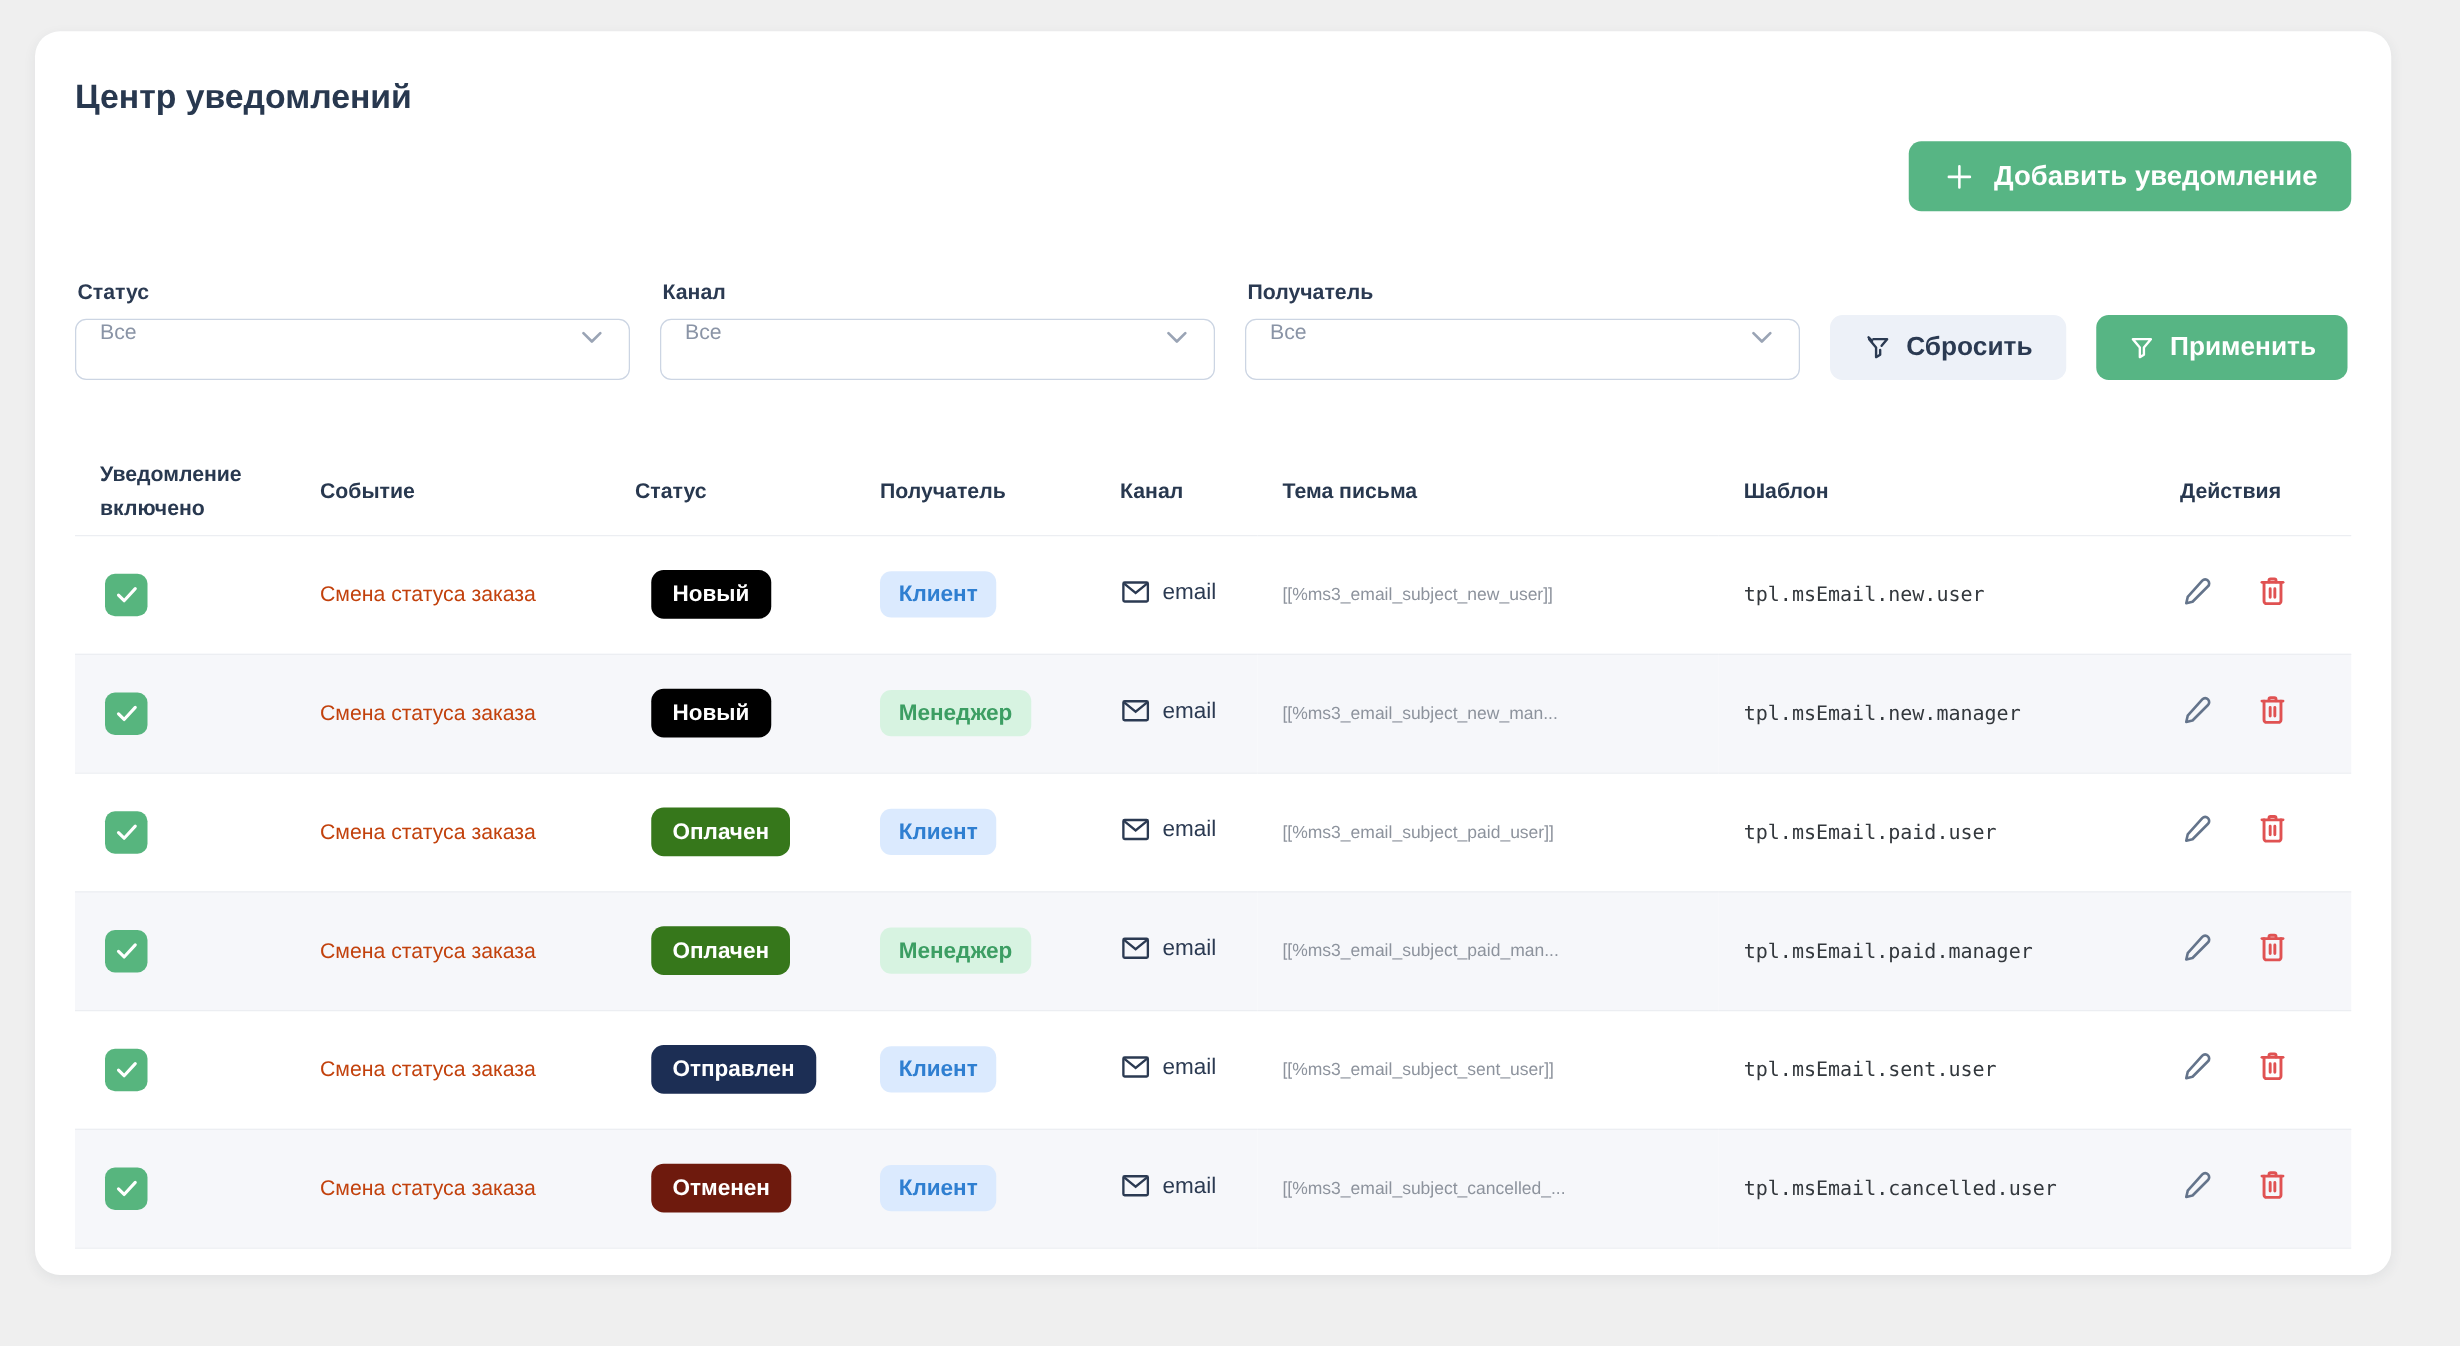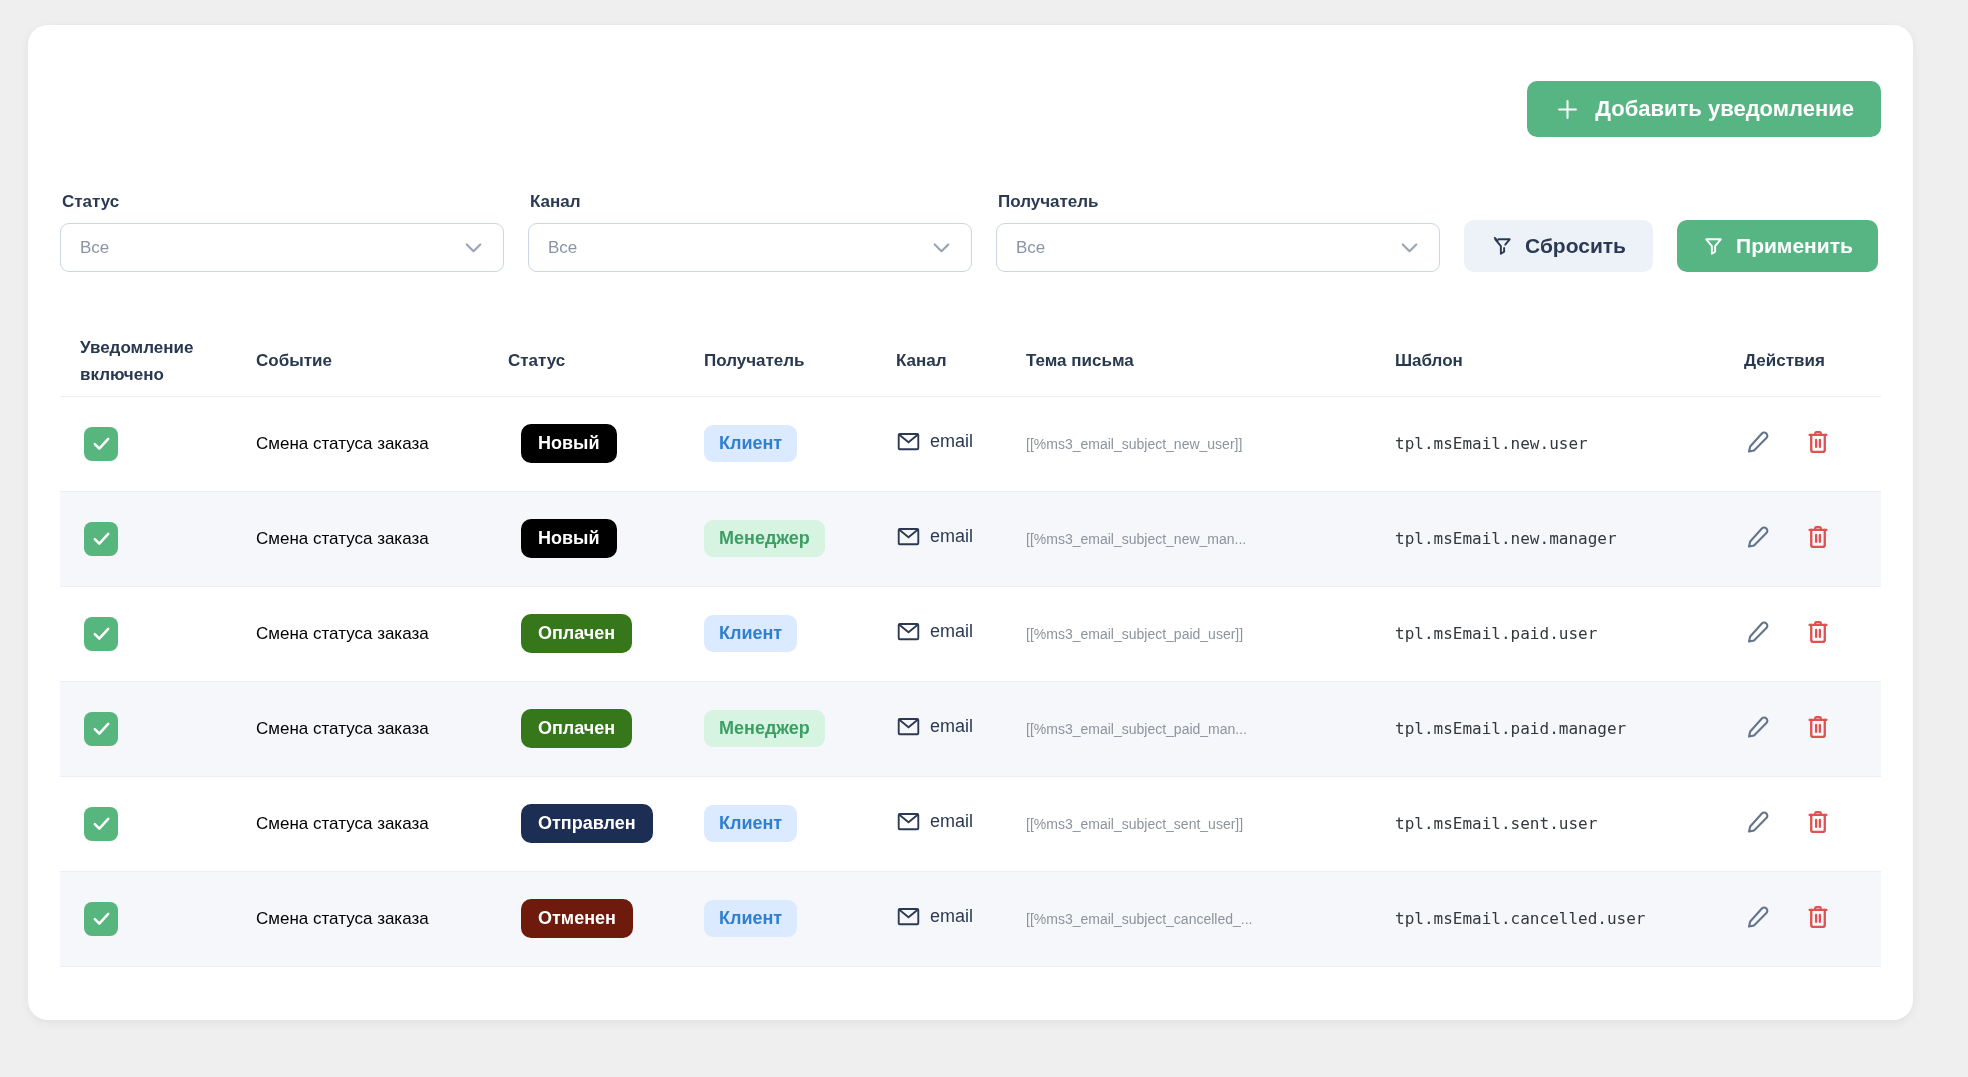--- a/index.html
+++ b/index.html
@@ -63,21 +63,20 @@
     color: #2b3a52;
     padding-left: 2px;
   }
   .select {
     margin-top: 11px;
     width: 444px;
     height: 49px;
     border: 1px solid #ccd5e3;
     border-radius: 9px;
     display: flex;
-    align-items: center;
     justify-content: space-between;
     padding: 0 16px 0 19px;
     background: #fff;
     cursor: pointer;
   }
   .select-value { font-size: 17px; color: #8a94a6; }
   .btn-apply {
     gap: 11px;
     background: #57b584;
     color: #fff;
@@ -120,21 +119,21 @@
   .checkbox {
     display: inline-flex;
     align-items: center;
     justify-content: center;
     width: 34px; height: 34px;
     border-radius: 8px;
     background: #57b57e;
     margin-left: 4px;
     cursor: pointer;
   }
-  .event-text { font-size: 17px; color: #000000; }
+  .event-text { font-size: 17px; color: #c2410c; }
   .status-badge {
     display: inline-block;
     padding: 9px 17px;
     border-radius: 10px;
     color: #ffffff;
     font-size: 18px;
     font-weight: bold;
     margin-left: 13px;
   }
   .recipient-badge {
@@ -167,20 +166,21 @@
     display: inline-flex;
     align-items: center;
   }
   .icon { display: inline-flex; }
 </style>
 </head>
 <body>
 
 <div class="card">
 
+  <h1 class="page-title">Центр уведомлений</h1>
 
   <div class="toolbar">
     <button class="btn btn-add">
       <span class="icon">
         <svg width="27" height="27" viewBox="0 0 24 24" fill="none" stroke="#ffffff" stroke-width="1.8" stroke-linecap="round">
             <path d="M12 4.5v15M4.5 12h15"></path>
           </svg>
       </span>
       <span>Добавить уведомление</span>
     </button>

